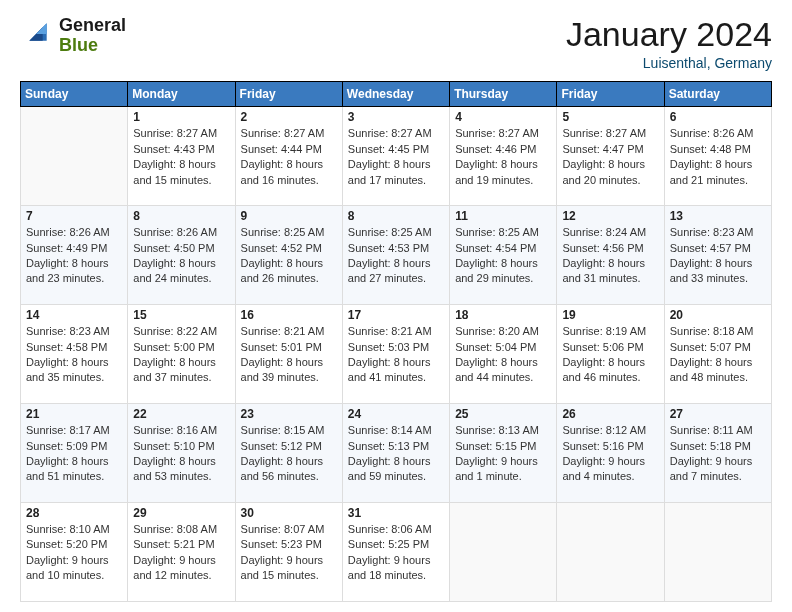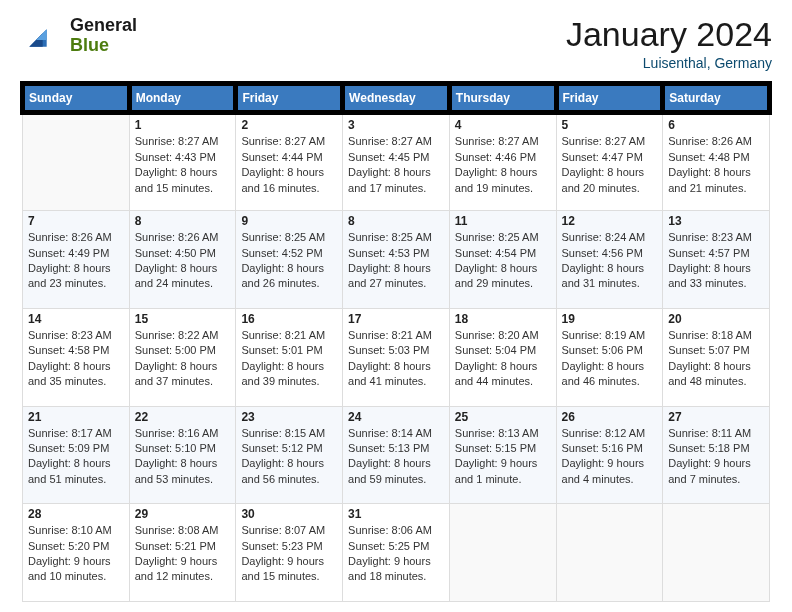--- a/index.html
+++ b/index.html
@@ -18,22 +18,22 @@
       flex-direction: column;
     }
     .header {
       display: flex;
       justify-content: space-between;
       align-items: flex-start;
       margin-bottom: 10px;
     }
     .logo {
       display: flex;
-      align-items: flex-end;
-      gap: 18px;
+      align-items: flex-start;
+      gap: 7px;
     }
     .logo-text {
       font-size: 18px;
       font-weight: bold;
       color: #1a1a1a;
       line-height: 1.1;
     }
     .logo-text .general { display: block; }
     .logo-text .blue { display: block; color: #4d7c0f; }
     .logo-icon {
@@ -63,21 +63,21 @@
       width: 100%;
       table-layout: fixed;
     }
     .calendar th {
       background-color: #3a7abf;
       color: #fff;
       font-size: 12px;
       font-weight: bold;
       padding: 5px 4px;
       text-align: left;
-      border: 5px solid #000000;
+      border: 1px solid #000000;
     }
     .calendar td {
       vertical-align: top;
       border: 1px solid #ddd;
       padding: 3px 5px;
       font-size: 10px;
       color: #333;
       height: 88px;
       background: #fff;
     }

